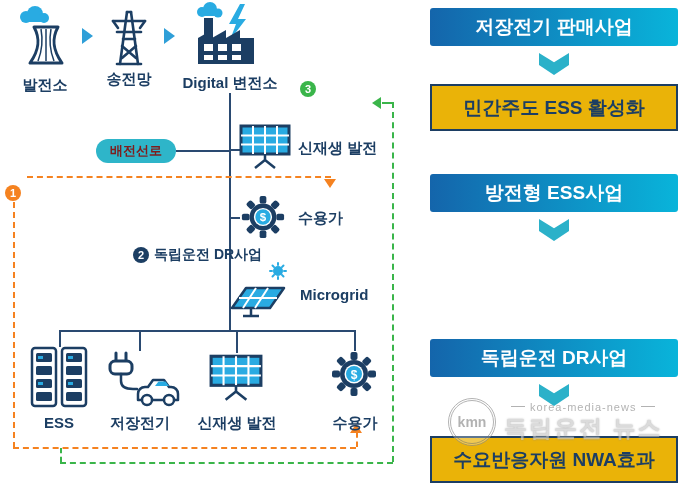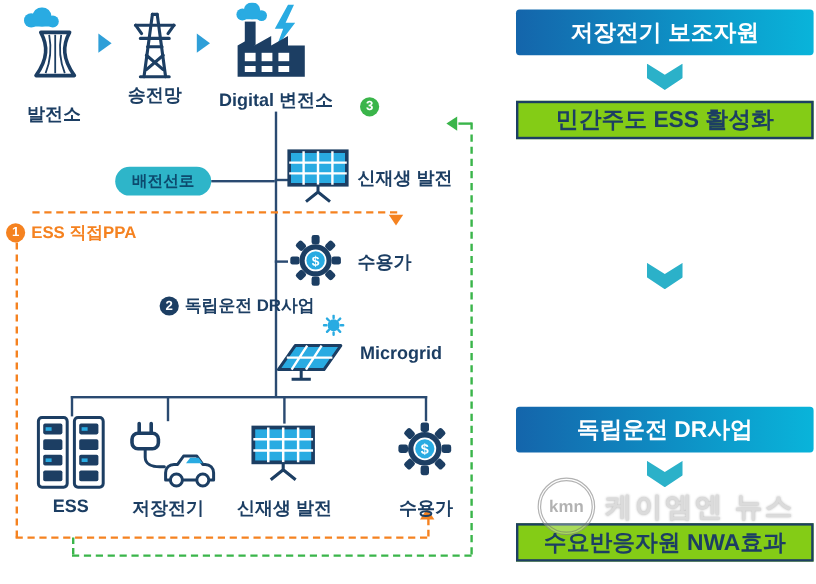--- a/index.html
+++ b/index.html
@@ -7,24 +7,24 @@
   .stage{position:relative;width:680px;height:487px;background:#fff;overflow:hidden}
   .abs{position:absolute}
   .lbl{position:absolute;font-weight:bold;color:#1c3e63;font-size:15px;text-align:center;white-space:nowrap}
   .lbl-left{position:absolute;font-weight:bold;color:#1c3e63;font-size:15px;text-align:left;white-space:nowrap}
   .line{position:absolute;background:#2a4a71}
   .dash-h{position:absolute;border-top:2px dashed}
   .dash-v{position:absolute;border-left:2px dashed}
   .arr{position:absolute;width:0;height:0}
   .ann{position:absolute;display:flex;align-items:center;gap:5px;font-weight:bold;font-size:14px;white-space:nowrap}
   .num{width:16px;height:16px;border-radius:50%;color:#fff;font-size:11px;font-weight:bold;display:flex;align-items:center;justify-content:center;flex:0 0 auto}
-  .pill{position:absolute;background:#2eb5c9;color:#0c4a6e;font-size:13px;font-weight:bold;border-radius:12px;display:flex;align-items:center;justify-content:center}
+  .pill{position:absolute;background:#2eb5c9;color:#7f1d1d;font-size:13px;font-weight:bold;border-radius:12px;display:flex;align-items:center;justify-content:center}
   .chev{position:absolute;width:0;height:0;border-left:11px solid #2f9fd8;border-top:8px solid transparent;border-bottom:8px solid transparent}
   .card-header{position:absolute;left:430px;width:248px;height:38px;display:flex;align-items:center;justify-content:center;color:#fff;font-weight:bold;font-size:19px;background:linear-gradient(90deg,#1465ab,#09b4da);border-radius:3px;white-space:nowrap}
-  .card-body{position:absolute;left:430px;width:248px;height:32px;display:flex;align-items:center;justify-content:center;color:#1c3e63;font-weight:bold;font-size:19px;border:2px solid #1c3e63;background:#84cc16;white-space:nowrap}
+  .card-body{position:absolute;left:430px;width:248px;height:47px;display:flex;align-items:center;justify-content:center;color:#1c3e63;font-weight:bold;font-size:19px;border:2px solid #1c3e63;background:#eab308;white-space:nowrap}
   .down-arrow{position:absolute;left:539px;width:30px;height:22px;background:#2bb1c9;clip-path:polygon(0 0,50% 42%,100% 0,100% 55%,50% 100%,0 55%)}
   .watermark{position:absolute;left:448px;top:398px;display:flex;align-items:center;gap:8px;opacity:.65;z-index:5}
   .wm-circle{width:48px;height:48px;border:3px double #8a8a8a;border-radius:50%;display:flex;align-items:center;justify-content:center;font-weight:bold;font-size:14px;color:#8a8a8a;background:rgba(255,255,255,.45)}
   .wm-col{display:flex;flex-direction:column;align-items:center}
   .wm-name{font-size:11px;letter-spacing:1px;color:#8a8a8a;display:flex;align-items:center;gap:5px}
   .wm-name::before,.wm-name::after{content:"";width:14px;border-top:1px solid #8a8a8a}
   .wm-kr{font-size:23px;font-weight:bold;color:#c9c9c9;text-shadow:0 0 2px #808080;letter-spacing:2px}
 </style>
 </head>
 <body>
@@ -95,42 +95,41 @@
     <g fill="#fff">
       <rect x="16" y="42" width="9" height="7"></rect>
         <rect x="30" y="42" width="9" height="7"></rect>
         <rect x="44" y="42" width="9" height="7"></rect>
       <rect x="16" y="53" width="9" height="5"></rect>
         <rect x="30" y="53" width="9" height="5"></rect>
         <rect x="44" y="53" width="9" height="5"></rect>
     </g>
   </svg>
 
-  <div class="lbl" style="left:10px;top:86px;width:70px">발전소</div>
+  <div class="lbl" style="left:10px;top:76px;width:70px">발전소</div>
   <div class="lbl" style="left:96px;top:70px;width:66px">송전망</div>
   <div class="lbl" style="left:172px;top:74px;width:116px">Digital 변전소</div>
 
   <div class="ann" style="left:300px;top:81px;color:#3ab54a">
     <span class="num" style="background:#3ab54a">3</span>
   </div>
 
   <div class="pill" style="left:96px;top:139px;width:80px;height:24px">
     <span>배전선로</span>
   </div>
 
   <svg class="abs" style="left:238px;top:122px" width="54" height="48" viewBox="0 0 54 48">
     <rect x="3" y="4" width="48" height="28" fill="#29abe2" stroke="#1c3e63" stroke-width="3"></rect>
     <path d="M15,4 V32 M27,4 V32 M39,4 V32 M3,13.5 H51 M3,22.5 H51" stroke="#fff" stroke-width="2"></path>
     <path d="M27,32 V38 M27,38 L17,46 M27,38 L37,46" stroke="#1c3e63" stroke-width="2.5" fill="none"></path>
   </svg>
   <div class="lbl-left" style="left:298px;top:139px">신재생 발전</div>
 
   <div class="ann" style="left:5px;top:185px;color:#f58220">
     <span class="num" style="background:#f58220">1</span>
-    <span>ESS 직접PPA</span>
   </div>
 
   <svg class="abs" style="left:240px;top:194px" width="46" height="46" viewBox="0 0 48 48">
     <g fill="#1c3e63">
       <rect x="20.5" y="2" width="7" height="8" rx="2"></rect>
       <rect x="20.5" y="2" width="7" height="8" rx="2" transform="rotate(45 24 24)"></rect>
       <rect x="20.5" y="2" width="7" height="8" rx="2" transform="rotate(90 24 24)"></rect>
       <rect x="20.5" y="2" width="7" height="8" rx="2" transform="rotate(135 24 24)"></rect>
       <rect x="20.5" y="2" width="7" height="8" rx="2" transform="rotate(180 24 24)"></rect>
       <rect x="20.5" y="2" width="7" height="8" rx="2" transform="rotate(225 24 24)"></rect>
@@ -219,37 +218,43 @@
     <circle cx="24" cy="24" r="8" fill="#29abe2"></circle>
     <text x="24" y="28.5" text-anchor="middle" font-size="12" font-weight="bold" fill="#fff">$</text>
   </svg>
 
   <div class="lbl" style="left:24px;top:414px;width:70px">ESS</div>
   <div class="lbl" style="left:94px;top:414px;width:92px">저장전기</div>
   <div class="lbl" style="left:192px;top:414px;width:90px">신재생 발전</div>
   <div class="lbl" style="left:326px;top:414px;width:58px">수용가</div>
 
   <div class="card-header" style="top:8px">
-    <span>저장전기 보조자원</span>
+    <span>저장전기 판매사업</span>
   </div>
   <div class="down-arrow" style="top:53px"></div>
   <div class="card-body" style="top:84px">
     <span>민간주도 ESS 활성화</span>
   </div>
 
+  <div class="card-header" style="top:174px">
+    <span>방전형 ESS사업</span>
+  </div>
   <div class="down-arrow" style="top:219px"></div>
 
   <div class="card-header" style="top:339px">
     <span>독립운전 DR사업</span>
   </div>
   <div class="down-arrow" style="top:384px"></div>
   <div class="card-body" style="top:436px">
     <span>수요반응자원 NWA효과</span>
   </div>
 
   <div class="watermark">
     <div class="wm-circle">kmn</div>
     <div class="wm-col">
-      <div class="wm-kr">케이엠엔 뉴스</div>
+      <div class="wm-name">
+          <span>korea-media-news</span>
+        </div>
+      <div class="wm-kr">독립운전 뉴스</div>
     </div>
   </div>
 
 </div>
 
 </body></html>

